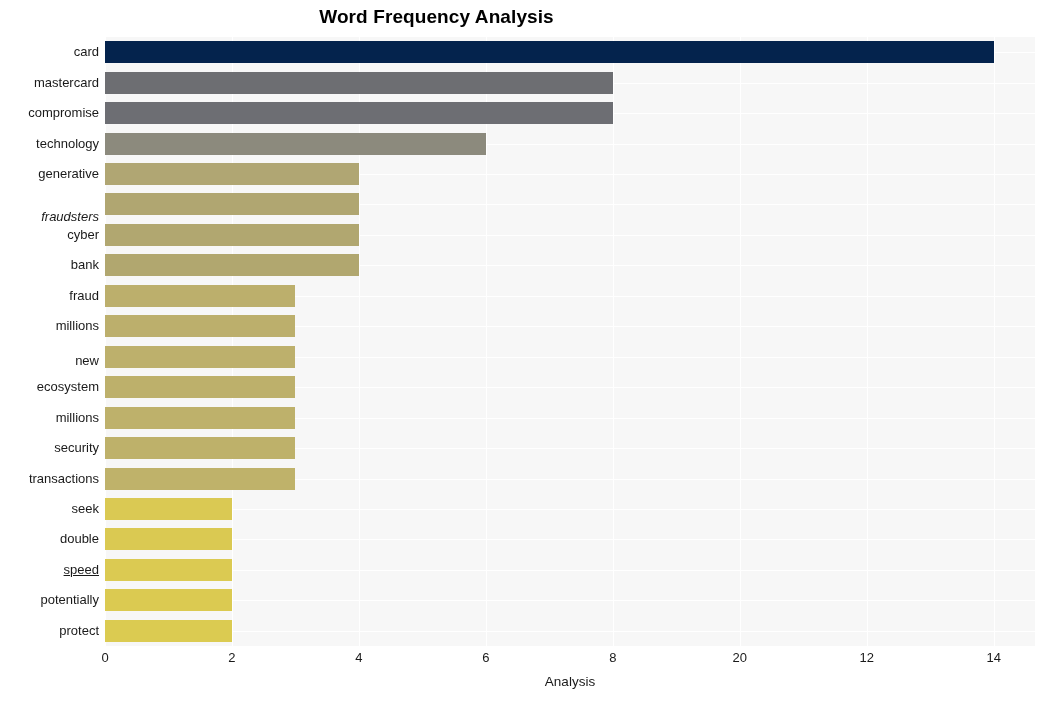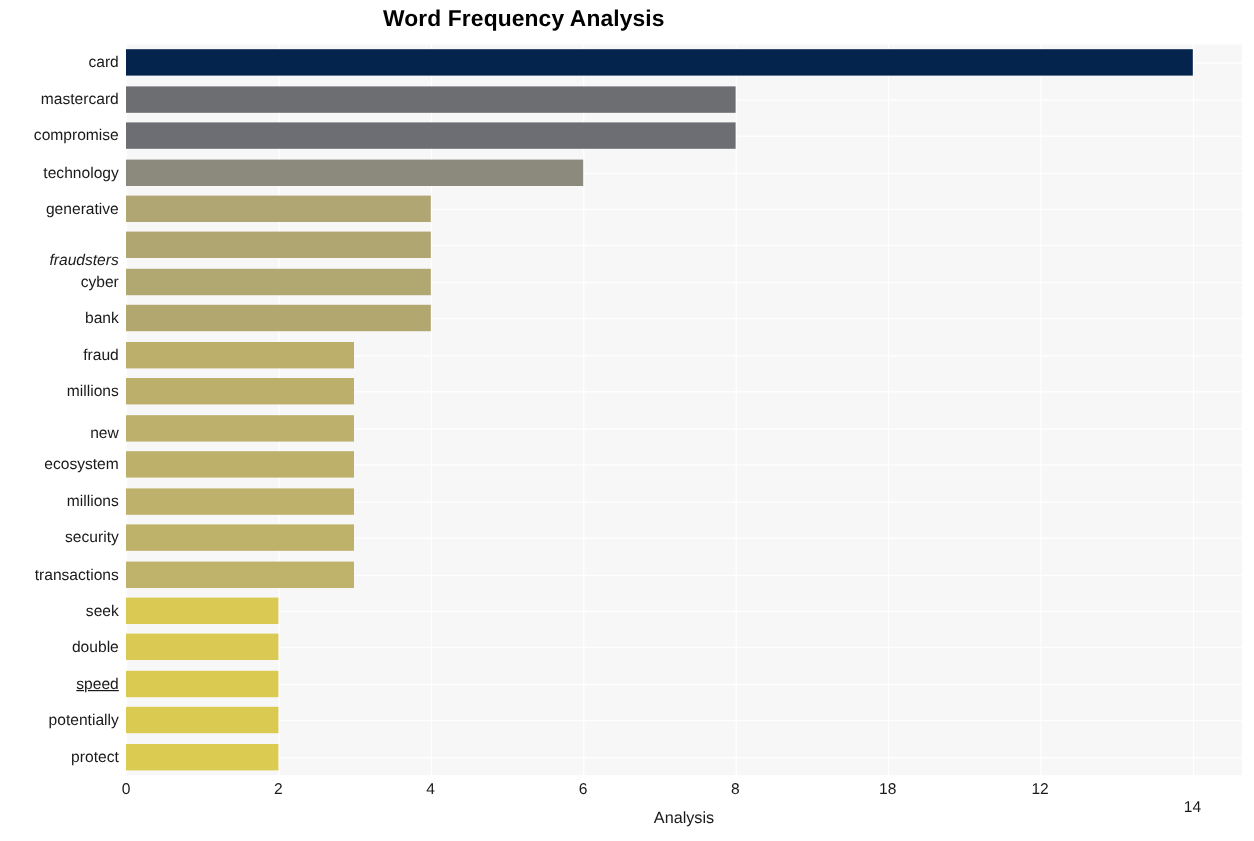--- a/index.html
+++ b/index.html
@@ -186,20 +186,20 @@
       <div class="y-tick-label" style="top: 521.875px; text-decoration: underline;">speed</div>
       <div class="y-tick-label" style="top: 552.325px;">potentially</div>
       <div class="y-tick-label" style="top: 582.775px;">protect</div>
     </div>
   <div id="x-axis-labels">
       <div class="x-tick-label" style="left: 0px;">0</div>
       <div class="x-tick-label" style="left: 126.962px;">2</div>
       <div class="x-tick-label" style="left: 253.925px;">4</div>
       <div class="x-tick-label" style="left: 380.887px;">6</div>
       <div class="x-tick-label" style="left: 507.85px;">8</div>
-      <div class="x-tick-label" style="left: 634.812px;">18</div>
+      <div class="x-tick-label" style="left: 634.812px;">20</div>
       <div class="x-tick-label" style="left: 761.775px;">12</div>
-      <div class="x-tick-label" style="left: 888.737px; margin-top: 15px;">14</div>
+      <div class="x-tick-label" style="left: 888.737px;">14</div>
     </div>
 
   <div id="x-axis-title">Analysis</div>
 
 </div>
 
 </body></html>

